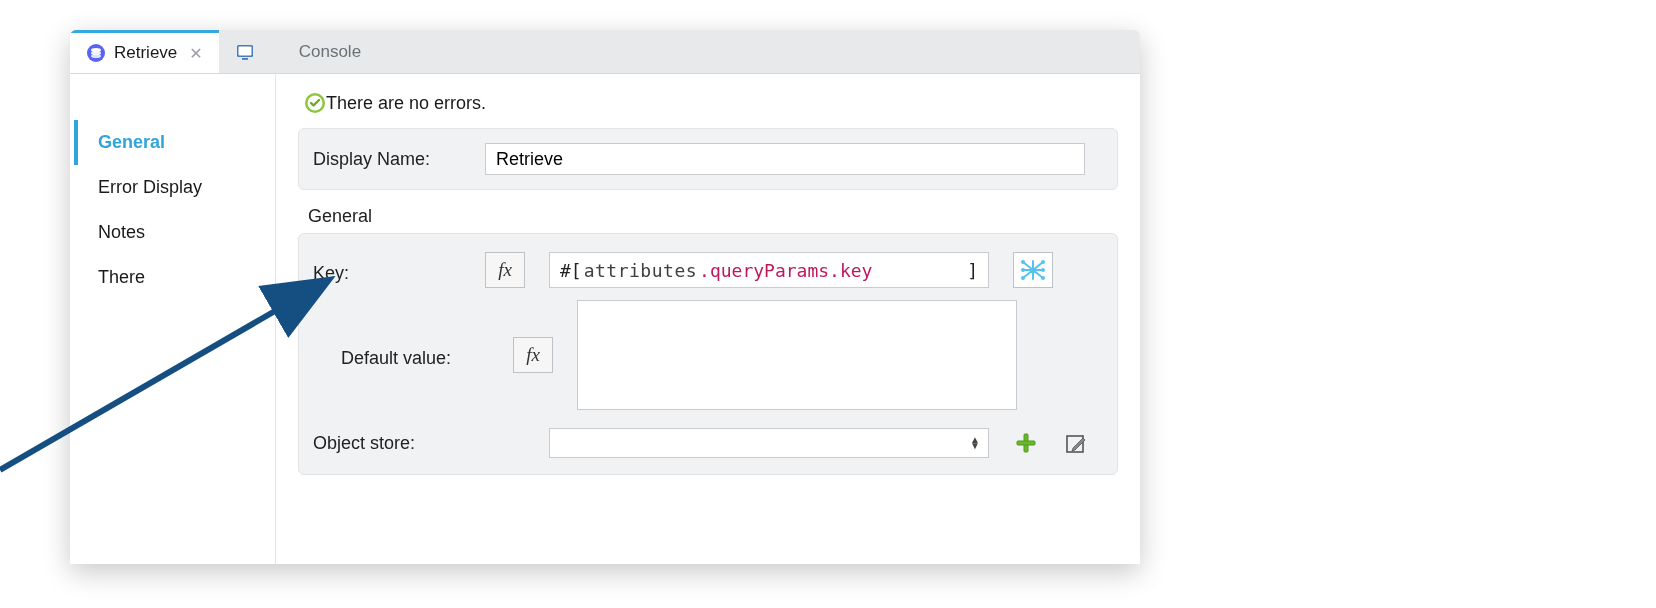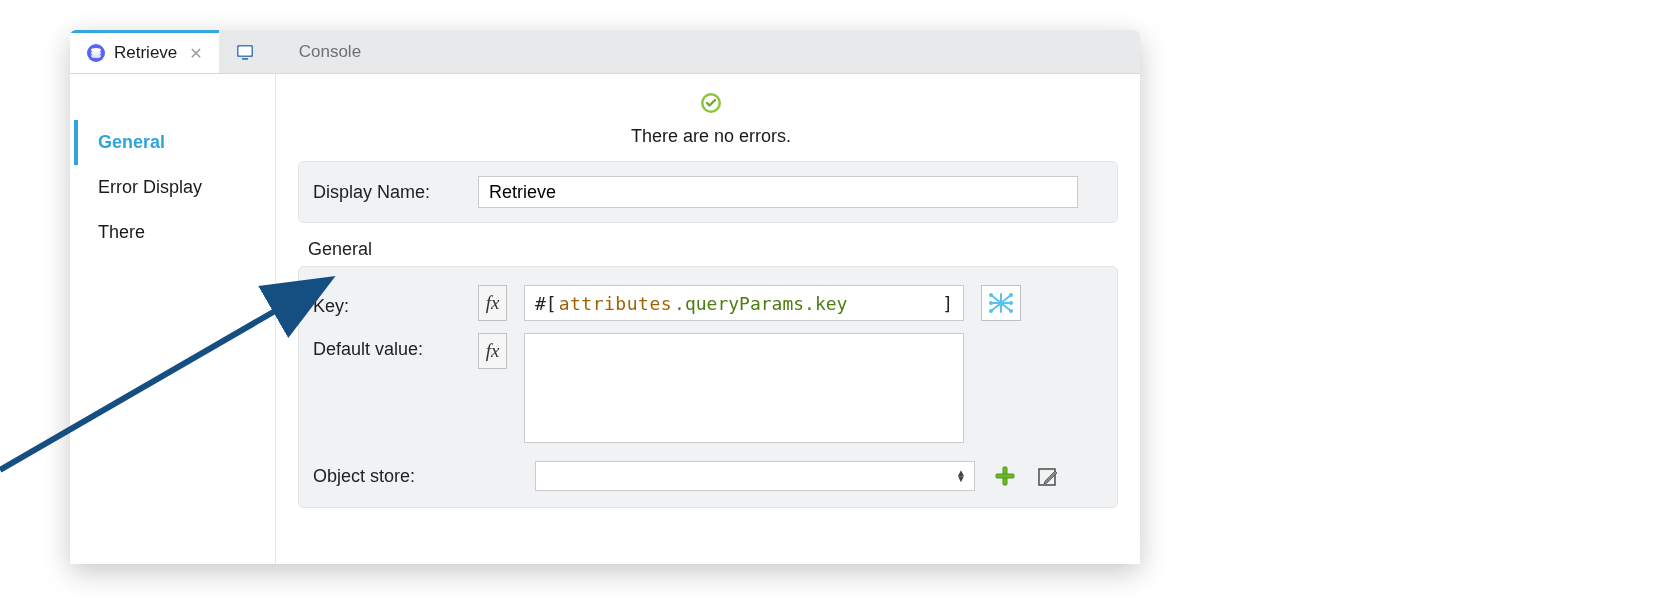--- a/index.html
+++ b/index.html
@@ -78,37 +78,35 @@
     border-left-color: #30a4dc;
   }
 
   .main {
     flex: 1;
     padding: 14px 22px 30px 22px;
   }
   .status-row {
     display: flex;
     align-items: center;
-    gap: 12px;
     padding: 4px 0 14px 6px;
     font-size: 18px;
-    flex-direction: column;
   }
 
   .group {
     background: #f1f2f4;
     border: 1px solid #e1e3e5;
     border-radius: 6px;
     padding: 12px 14px;
     margin-bottom: 14px;
   }
   .row {
     display: flex;
     align-items: center;
-    gap: 17px;
+    gap: 24px;
     padding: 2px 0;
   }
   .label {
     width: 148px;
     font-size: 18px;
     color: #222;
   }
   .textinput {
     flex: 1;
     max-width: 600px;
@@ -120,21 +118,21 @@
     outline: none;
   }
 
   .section-title {
     font-size: 18px;
     color: #222;
     padding: 2px 0 6px 10px;
   }
 
   .fx-btn {
-    width: 29px; height: 36px;
+    width: 40px; height: 36px;
     background: #f6f6f6;
     border: 1px solid #bfc2c5;
     display: flex; align-items: center; justify-content: center;
     font-family: "Georgia", serif;
     font-style: italic;
     font-size: 19px;
     color: #333;
     cursor: pointer;
   }
 
@@ -144,22 +142,22 @@
     gap: 0;
     background: #fff;
     border: 1px solid #c9cbce;
     height: 36px;
     padding: 0 10px;
     font-family: "Menlo","Consolas",monospace;
     font-size: 18px;
     width: 440px;
   }
   .expr-box .punct { color: #222; }
-  .expr-box .attr  { color: #a16207; letter-spacing: 0.5px; margin: 0 2px; }
-  .expr-box .rest  { color: #4d7c0f; }
+  .expr-box .attr  { color: #404040; letter-spacing: 0.5px; margin: 0 2px; }
+  .expr-box .rest  { color: #be185d; }
 
   .dw-btn {
     width: 40px; height: 36px;
     border: 1px solid #bfc2c5;
     background: #fff;
     display:flex; align-items:center; justify-content:center;
     cursor: pointer;
   }
 
   .textarea {
@@ -231,20 +229,23 @@
   </div>
 
   <div class="body">
 
     <div class="side">
       <div class="side-item active">
         <span>General</span>
       </div>
       <div class="side-item">
         <span>Error Display</span>
+      </div>
+      <div class="side-item">
+        <span>Notes</span>
       </div>
       <div class="side-item">
         <span>There</span>
       </div>
     </div>
 
     <div class="main">
 
       <div class="status-row">
         <svg width="22" height="22" viewBox="0 0 22 22">
@@ -282,21 +283,21 @@
               <circle cx="3" cy="4" r="2" fill="#58c2ef"></circle>
                 <circle cx="23" cy="4" r="2" fill="#58c2ef"></circle>
               <circle cx="3" cy="12" r="2" fill="#58c2ef"></circle>
                 <circle cx="23" cy="12" r="2" fill="#58c2ef"></circle>
               <circle cx="3" cy="20" r="2" fill="#58c2ef"></circle>
                 <circle cx="23" cy="20" r="2" fill="#58c2ef"></circle>
             </svg>
           </button>
         </div>
 
-        <div class="row" style="align-items:flex-start; padding:6px 0;">
+        <div class="row" style="align-items:center; padding:6px 0;margin-left:28px;">
           <span class="label" style="padding-top:6px;">Default value:</span>
           <button class="fx-btn">fx</button>
           <textarea class="textarea" style=""></textarea>
         </div>
 
         <div class="row" style="padding:12px 0 4px 0;">
           <span class="label">Object store:</span>
           <div style="width:40px;"></div>
           <div class="select">
             <div class="chevrons">

